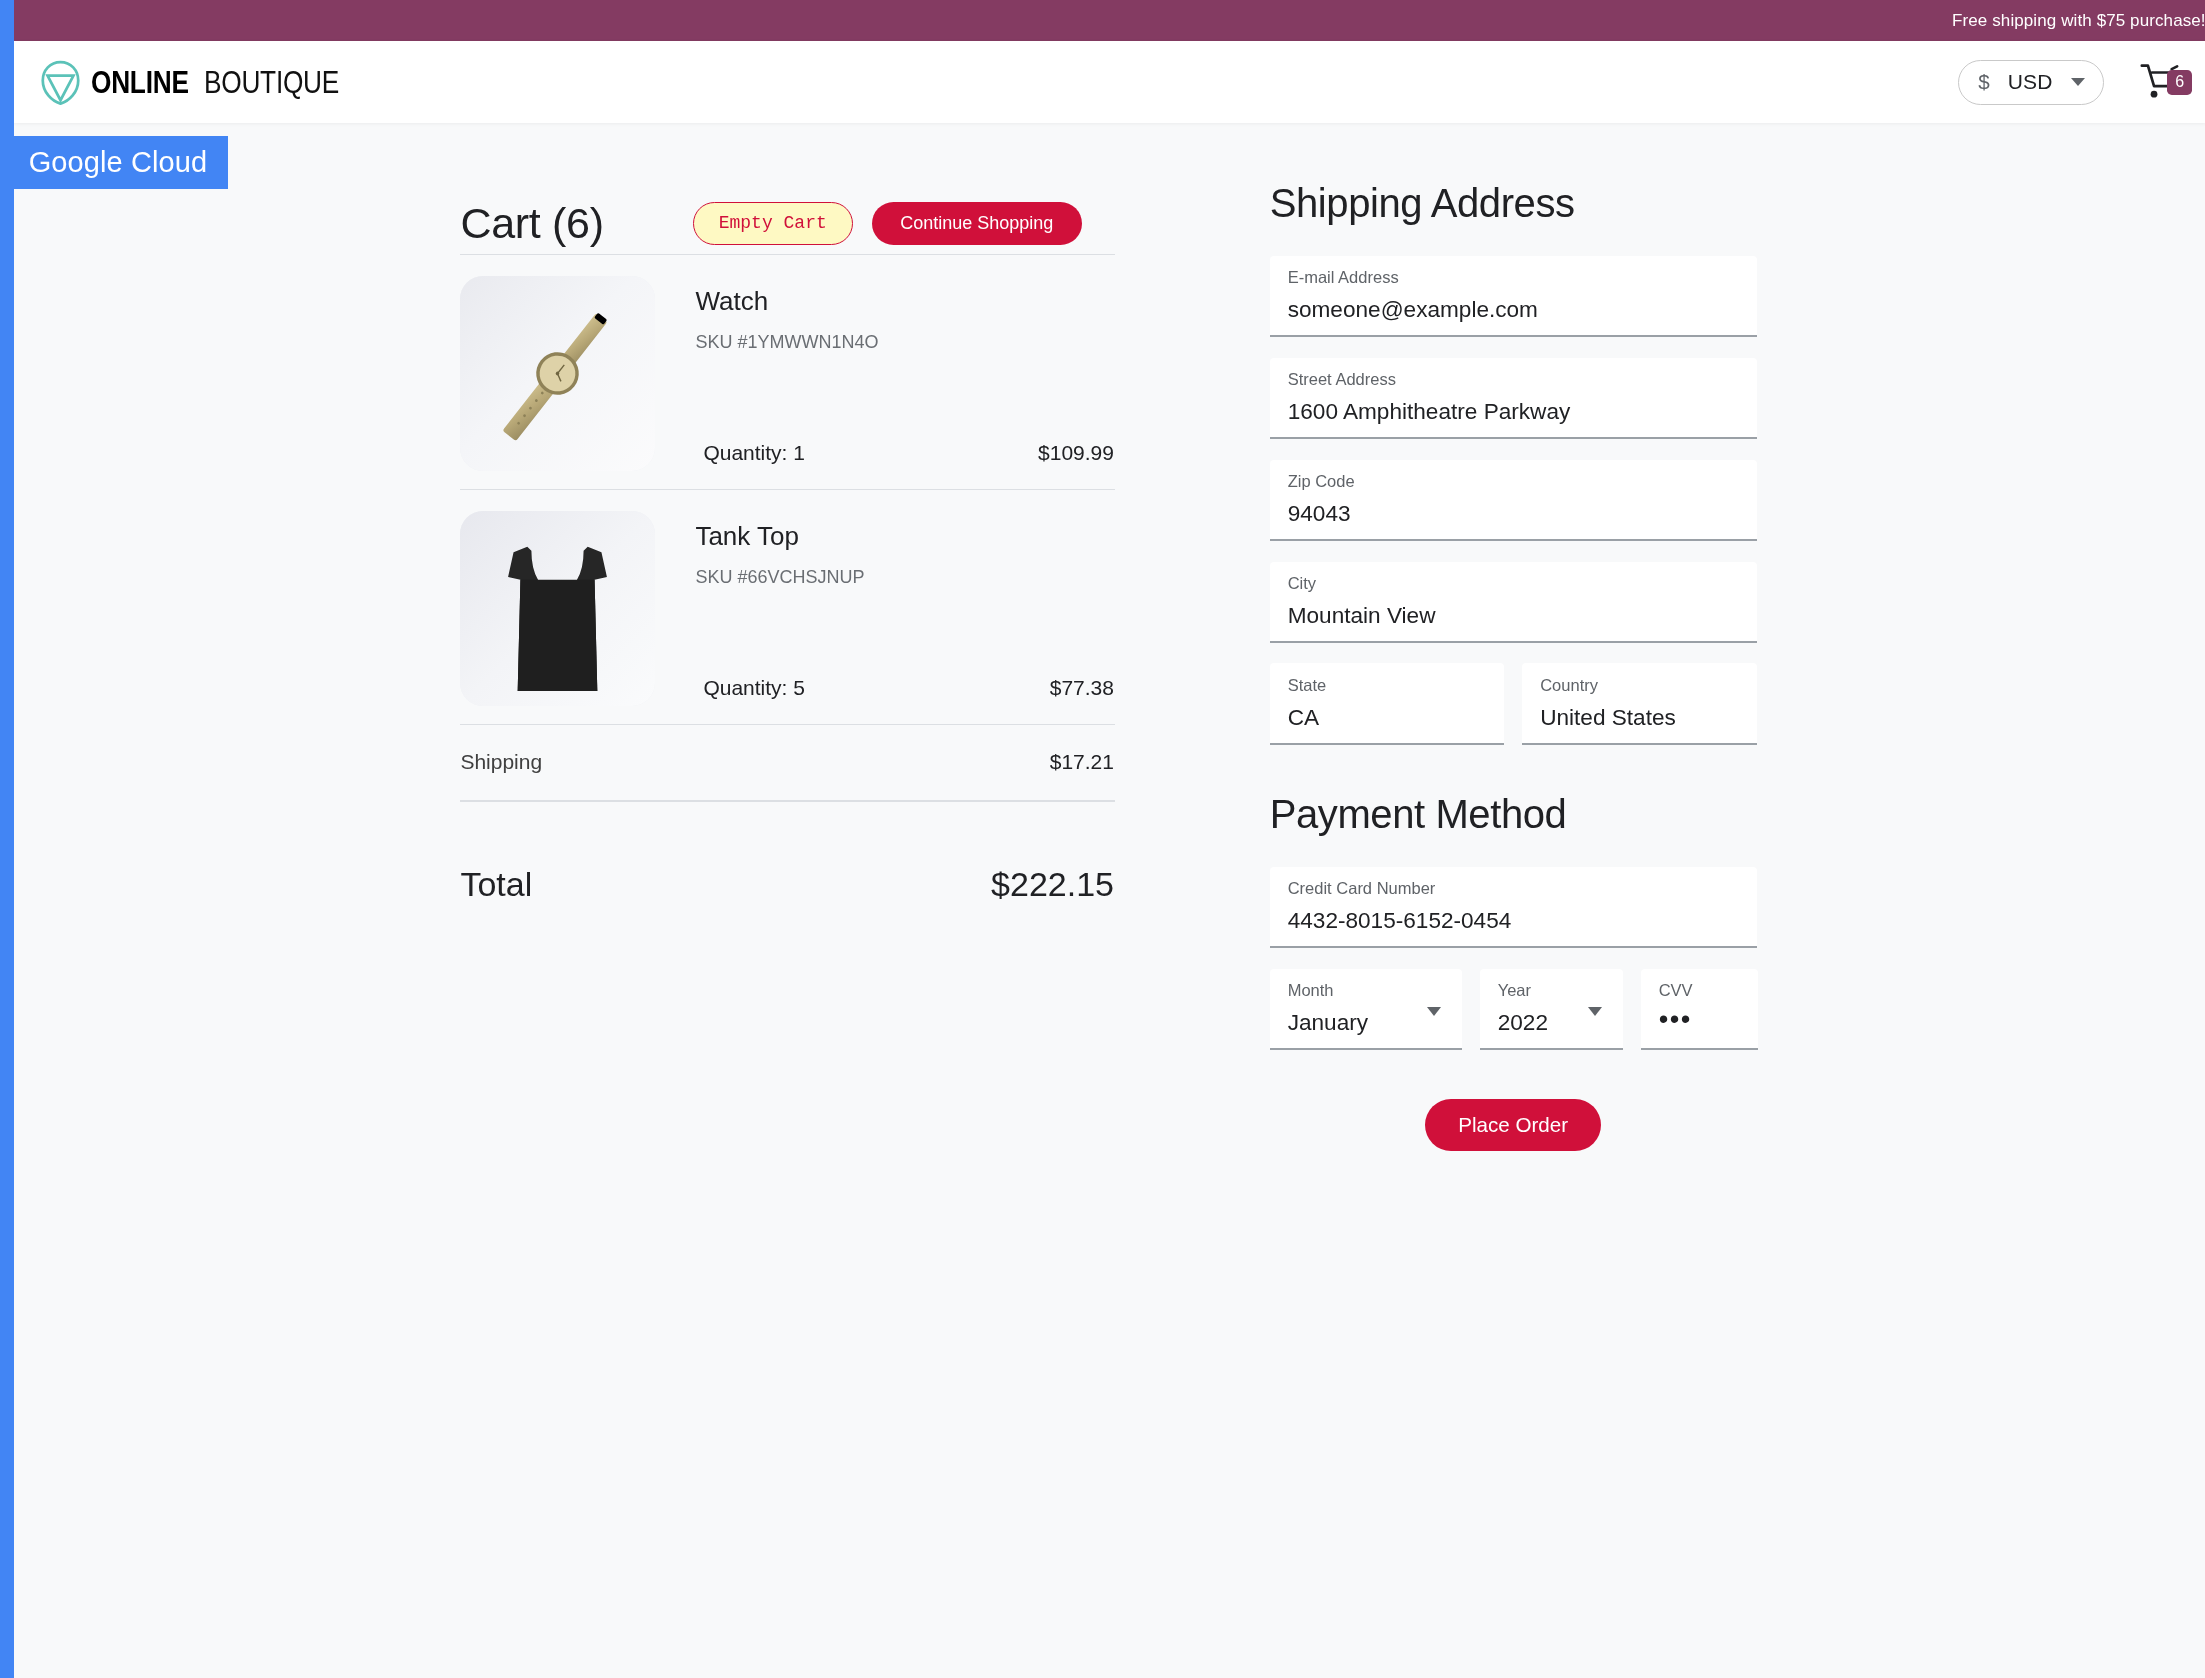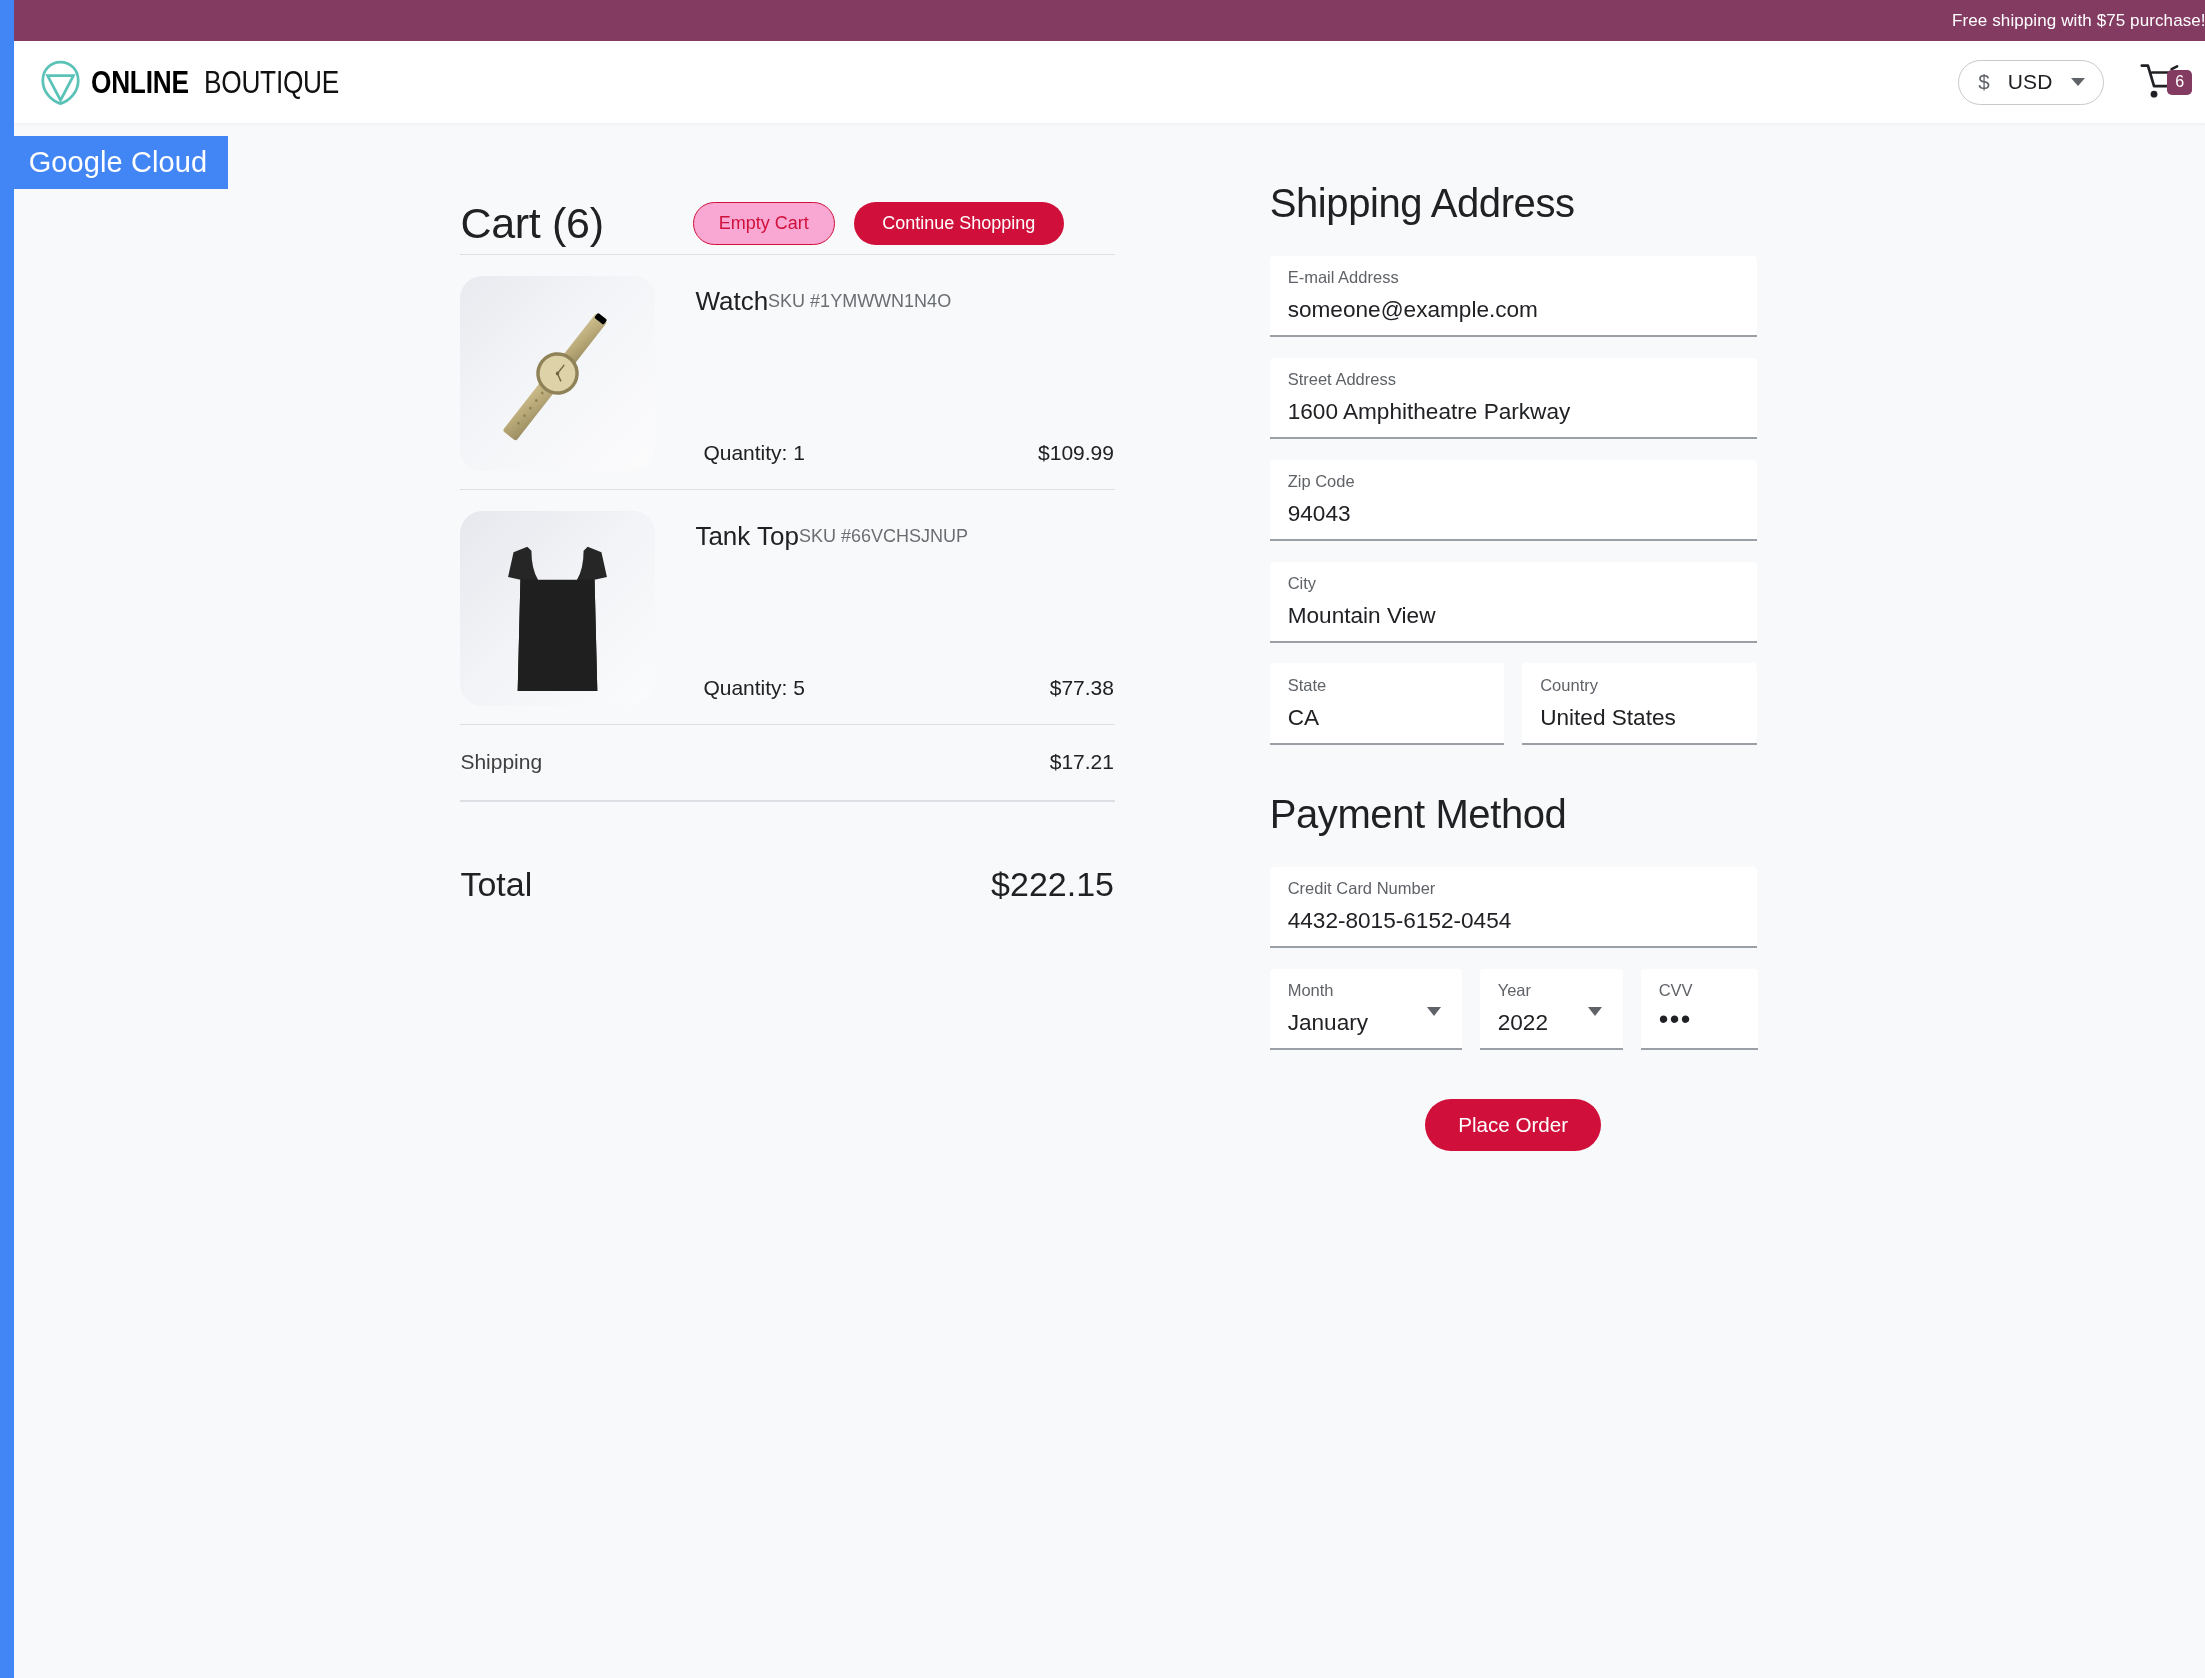--- a/index.html
+++ b/index.html
@@ -131,21 +131,21 @@
     font-size: 18px;
     cursor: pointer;
     display: inline-flex; align-items: center; justify-content: center;
     white-space: nowrap;
     border: 1px solid transparent;
     font-family: "Liberation Sans", sans-serif;
   }
   #empty-cart-btn {
     margin-left: 89px;
     height: 43px; padding: 0 25px;
-    background: #f9a8d4; color: #d0103a; border-color: #d0103a;
+    background: #fef9c3; color: #d0103a; border-color: #d0103a; font-family: Liberation Mono, monospace;
   }
   #continue-shopping-btn {
     margin-left: 19px;
     height: 43px; padding: 0 27.4px;
     background: #d0103a; color: #fff;
   }
 
   .rule-light { height: 1.4px; background: #dcdfe3; width: 100%; }
 
   .cart-item { display: flex; padding: 20.6px 0 18px 0; }
@@ -153,21 +153,21 @@
     width: 195px; height: 195px;
     border-radius: 23px;
     flex: 0 0 195px;
     background: #eef0f4;
     position: relative;
     overflow: hidden;
   }
   .cart-item-info {
     flex: 1 1 auto;
     margin-left: 40px;
-    display: flex; 
+    display: flex; flex-direction: column;
     position: relative;
   }
   .item-name { font-size: 26px; color: #202124; margin-top: 9.6px; }
   .item-sku { font-size: 18px; color: #6a6e73; margin-top: 15px; }
   .item-bottom {
     position: absolute; left: 8px; right: 1.4px; bottom: 5.5px;
     display: flex; justify-content: space-between; align-items: baseline;
   }
   .item-qty { font-size: 21px; color: #202124; }
   .item-price { font-size: 21px; color: #202124; }

